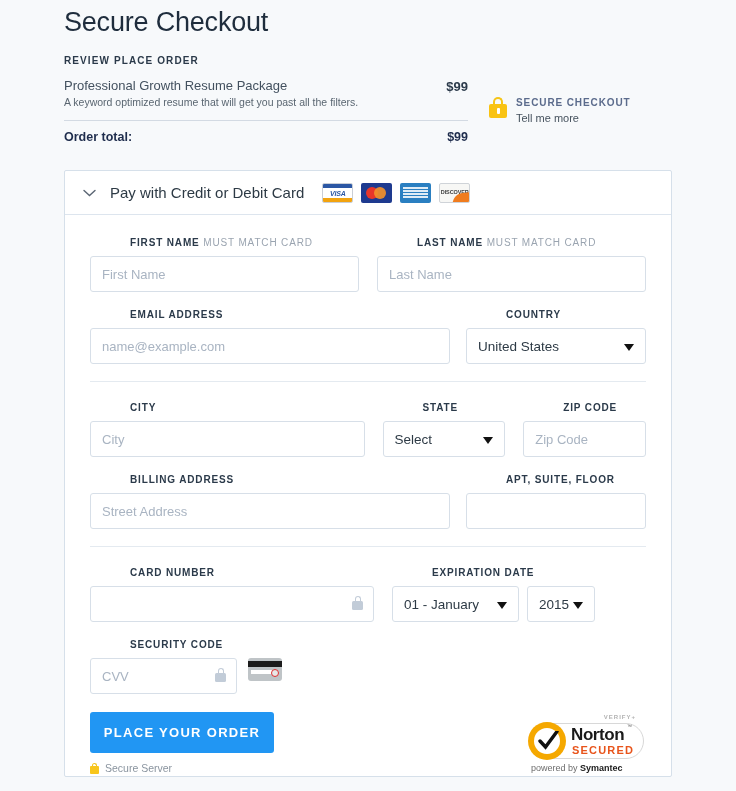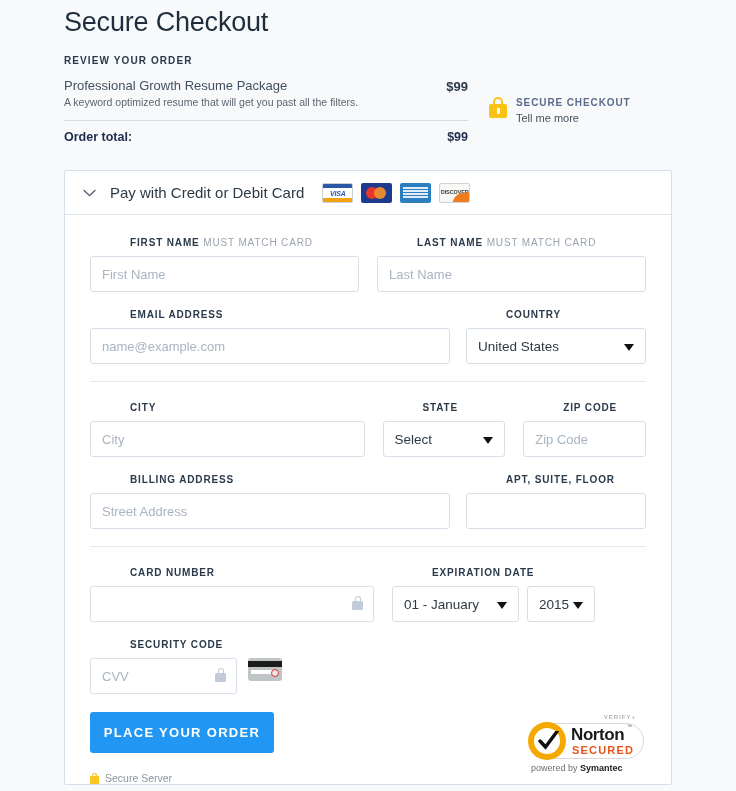--- a/index.html
+++ b/index.html
@@ -213,21 +213,21 @@
   
   .footer { display: flex; justify-content: space-between; align-items: flex-start;
             padding: 8px 25px 0 25px; }
 
   .order-btn {
     background: #2196f3; border: none; border-radius: 3px;
     color: #fff; font-family: "Liberation Sans", sans-serif;
     font-size: 13px; font-weight: 700; letter-spacing: 1.3px;
     width: 184px; height: 41px; cursor: pointer;
   }
-  .secure-server { display:flex; align-items:center; gap:6px; margin-top: 19px; }
+  .secure-server { display:flex; align-items:center; gap:6px; margin-top: 9px; }
   .lock-tiny { width: 9px; height: 11px; position: relative; flex:none; }
   .lock-tiny .sh { position:absolute; left:2px; top:0; width:5px; height:4px;
                    border:1.4px solid #f3c31a; border-bottom:none; border-radius:3px 3px 0 0; }
   .lock-tiny .bd { position:absolute; left:0; top:3.5px; width:9px; height:7.5px;
                    background:#f8c61c; border-radius:1px; }
   .secure-server-txt { font-size: 10.5px; color: #8a949f; }
 
   
   .norton { position: relative; width: 118px; height: 62px; margin-top: 2px; }
   .norton .verify {
@@ -263,21 +263,21 @@
   }
   .norton .powered b { color:#1a1a1a; }
 </style>
 </head>
 <body>
 
 <div class="page">
 
   <h1 class="page-title">Secure Checkout</h1>
 
-  <div class="section-label">REVIEW YOUR ORDER</div>
+  <div class="section-label">REVIEW PLACE ORDER</div>
 
   <div class="summary">
     <div class="summary-row">
       <div>
         <div class="item-name">Professional Growth Resume Package</div>
         <div class="item-desc">A keyword optimized resume that will get you past all the filters.</div>
       </div>
       <div class="item-price">$99</div>
     </div>
     <div class="summary-divider"></div>

